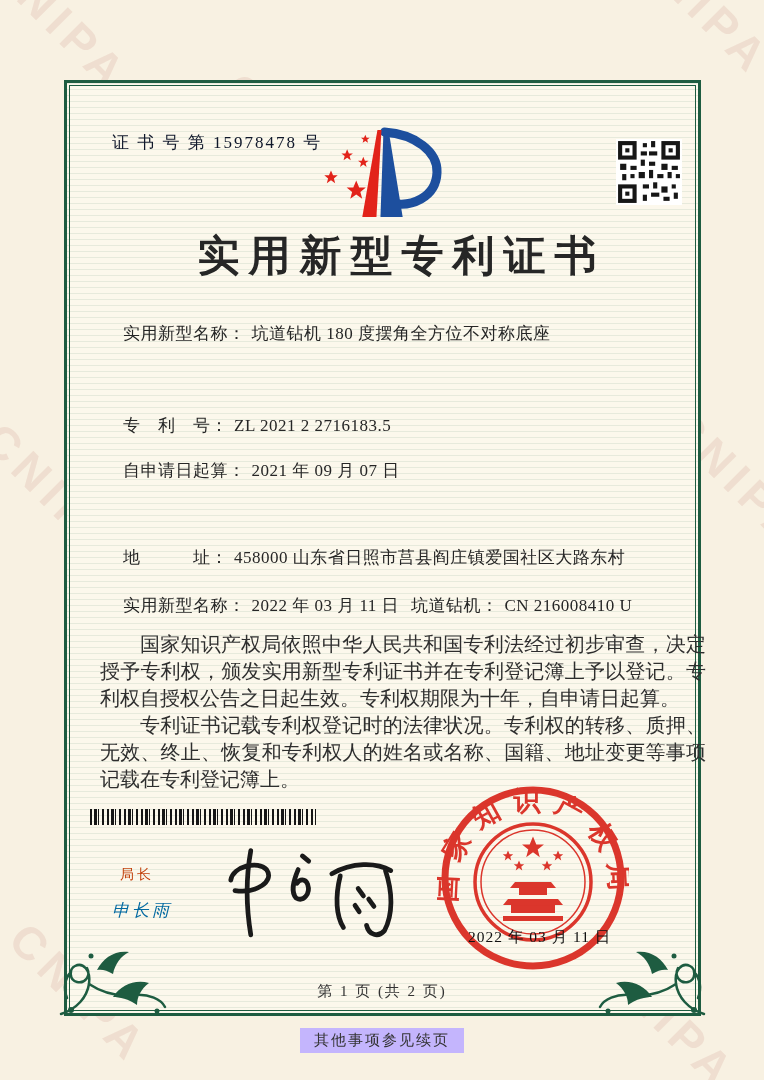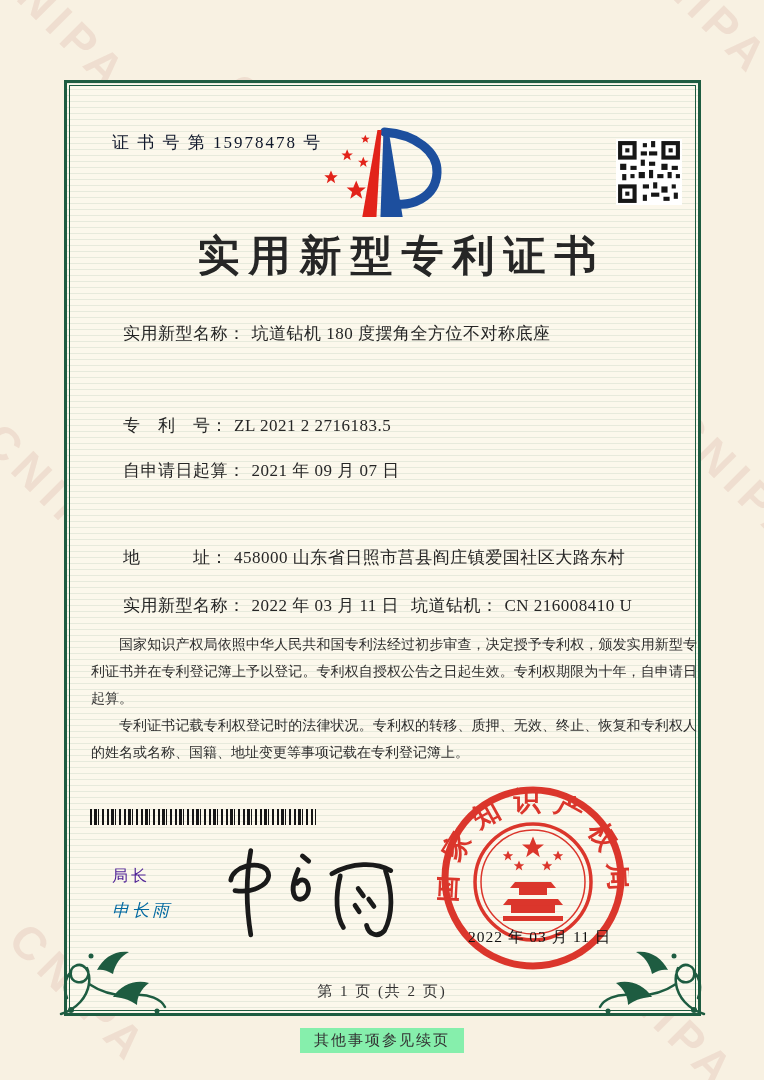--- a/index.html
+++ b/index.html
@@ -28,50 +28,50 @@
   .qr { position:absolute; left:616px; top:139px; width:66px; height:66px; }
 
   .title { position:absolute; left:0; top:228px; width:100%; text-align:center;
            font-size:42px; font-weight:bold; letter-spacing:9px; color:#262626;padding-left:39px; }
 
   .field-row { position:absolute; left:112px; font-size:17px; color:#262626; letter-spacing:0.5px; white-space:nowrap;margin-left:11px; }
   .field-label { display:inline-block; }
   .field-value { display:inline-block; margin-left:6px; }
   .pair2 { position:absolute; left:288px; top:0; }
 
-  .paras { position:absolute; left:91px; top:631px; width:606px; font-size:14px;
+  .paras { position:absolute; left:100px; top:631px; width:606px; font-size:20px;
            line-height:27px; color:#2e2e2e; text-align:justify; }
   .paras p { text-indent:2em; margin:0; }
 
   .barcode { position:absolute; left:90px; top:809px; width:226px; height:16px;
              background:repeating-linear-gradient(90deg,
                #161616 0 2px, transparent 2px 4px,
                #161616 4px 7px, transparent 7px 8px,
                #161616 8px 9px, transparent 9px 12px,
                #161616 12px 14px, transparent 14px 17px); }
 
-  .signer-title { position:absolute; left:112px; top:866px; font-size:16px; color:#4c1d95;
+  .signer-title { position:absolute; left:120px; top:866px; font-size:14px; color:#c2410c;
                   font-family:"Liberation Sans","DejaVu Sans",sans-serif; letter-spacing:3px; }
   .signer-name  { position:absolute; left:112px; top:899px; font-size:17px; color:#0369a1;
                   font-family:"Liberation Sans","DejaVu Sans",sans-serif; letter-spacing:3px;font-style:italic; }
   .signature { position:absolute; left:215px; top:838px; width:200px; height:100px; z-index:4; }
 
   .seal { position:absolute; left:437px; top:782px; width:192px; height:192px; z-index:5; opacity:0.92; }
   .seal-date { position:absolute; left:468px; top:927px; font-size:15.5px; color:#111;
                letter-spacing:1px; z-index:6; white-space:nowrap; }
 
   .page-info { position:absolute; left:0; top:982px; width:100%; text-align:center;
                font-size:15px; color:#333; letter-spacing:2px; }
 
   .corner-orn { position:absolute; width:112px; height:78px; z-index:4; }
   .orn-bl { left:57px; top:940px; }
   .orn-br { left:596px; top:940px; transform:scaleX(-1); }
 
   .footer-note { position:absolute; left:50%; top:1028px; transform:translateX(-50%);
-                 background:#86efac; padding:3px 14px; font-size:15px; color:#333;
+                 background:#c4b5fd; padding:3px 14px; font-size:15px; color:#333;
                  letter-spacing:2px; z-index:3; white-space:nowrap; }
 </style>
 </head>
 <body>
 
 <div class="page">
 
   <span class="wm" style="left:-28px; top:-6px;">CNIPA</span>
   <span class="wm" style="left:614px; top:-22px;">CNIPA</span>
   <span class="wm" style="left:206px; top:116px;">CNIPA</span>

